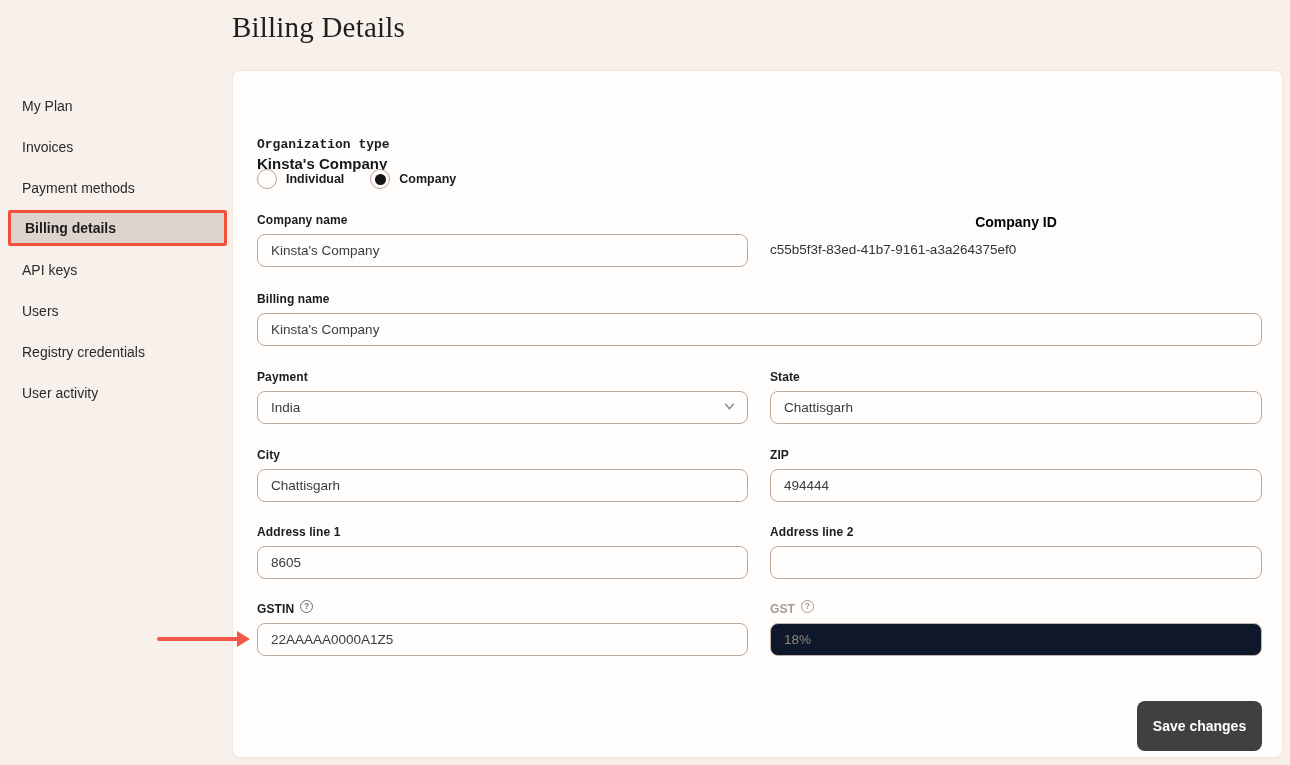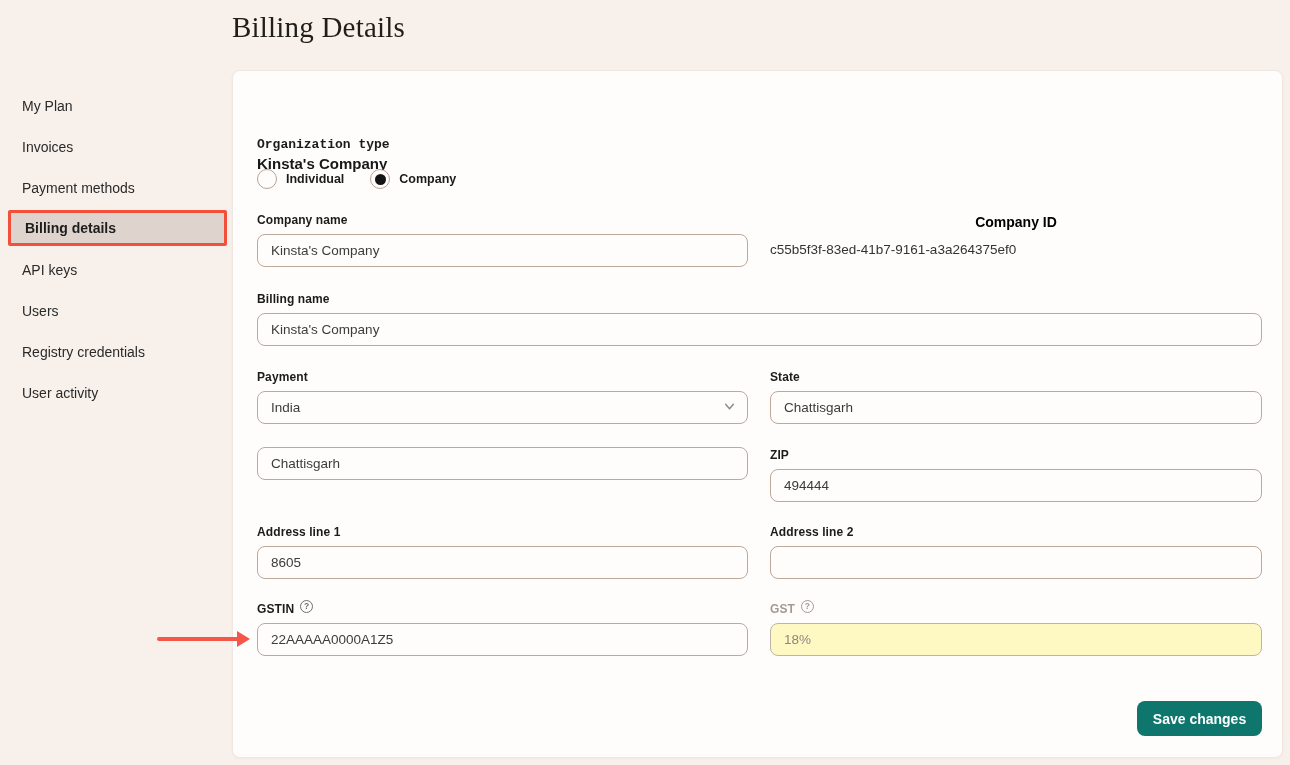--- a/index.html
+++ b/index.html
@@ -137,21 +137,21 @@
   .readonly-value {
     font-size: 13.5px;
     color: #333;
     margin-top: 12px;
   }
   .readonly-label { font-size: 14px; font-weight: 700; color: #000000; text-align: center; }
 
   
   .group.disabled .field-label { color: #a59a93; }
   .group.disabled .text-input {
-    background: #fef9c3;
+    background: #0f172a;
     border-color: #c2b2a9;
     color: #8f8681;
   }
 
   .help-icon {
     width: 13px; height: 13px;
     border: 1px solid #6f6f6f;
     border-radius: 50%;
     color: #6f6f6f;
     font-size: 8.5px;
@@ -165,22 +165,22 @@
     top: -2px;
   }
   .group.disabled .help-icon { border-color: #a59a93; color: #a59a93; }
 
   
   .save-btn {
     position: absolute;
     left: 904px;
     top: 630px;
     width: 125px;
-    height: 35px;
-    background: #0f766e;
+    height: 50px;
+    background: #404040;
     color: #ffffff;
     border: none;
     border-radius: 8px;
     font-family: "Liberation Sans", sans-serif;
     font-size: 14px;
     font-weight: 700;
     cursor: pointer;
     text-align: center;
   }
 
@@ -269,20 +269,21 @@
       </svg>
     </div>
   </div>
 
   <div class="group" style="left:537px; top:298px; width:492px;">
     <div class="field-label">State</div>
     <input class="text-input" type="text" value="Chattisgarh" style="">
   </div>
 
   <div class="group" style="left:24px; top:376px; width:491px;">
+    <div class="field-label">City</div>
     <input class="text-input" type="text" value="Chattisgarh" style="">
   </div>
 
   <div class="group" style="left:537px; top:376px; width:492px;">
     <div class="field-label">ZIP</div>
     <input class="text-input" type="text" value="494444" style="">
   </div>
 
   <div class="group" style="left:24px; top:453px; width:491px;">
     <div class="field-label">Address line 1</div>

